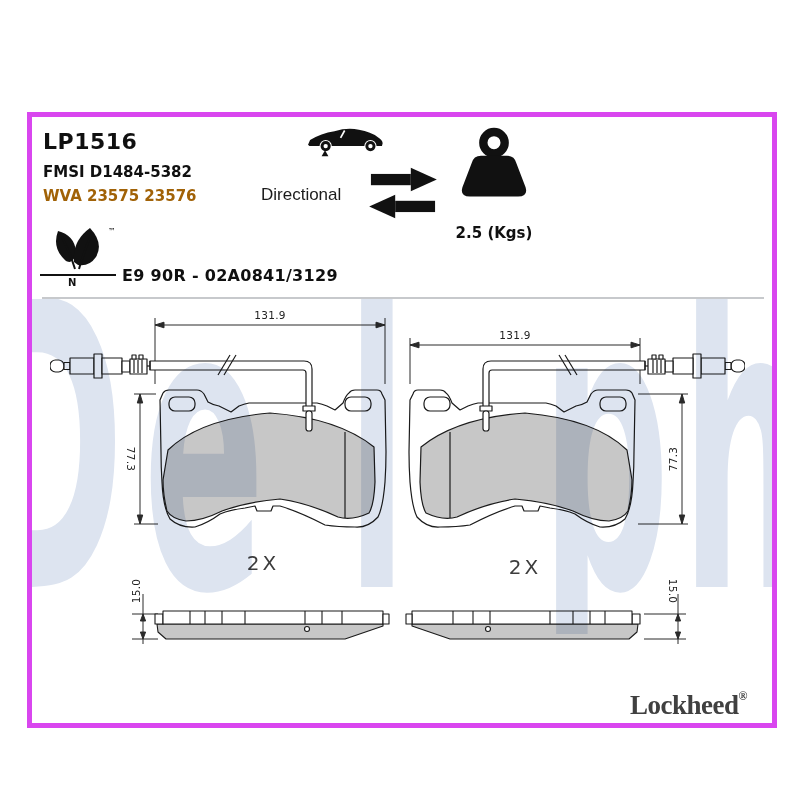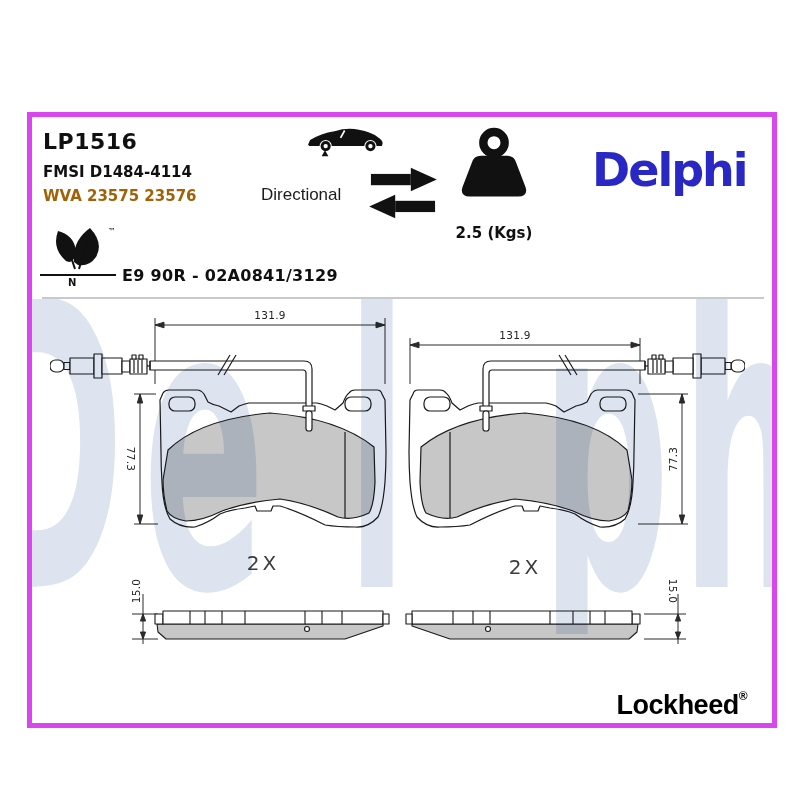--- a/index.html
+++ b/index.html
@@ -23,33 +23,33 @@
   
   .dim{font-size:10.5px;color:#222;letter-spacing:.3px;text-align:center;}
   .qty{font-size:20px;color:#3d3d3d;letter-spacing:3px;text-align:center;font-weight:normal;}
   .rot90{transform:rotate(90deg);}
   .rotm90{transform:rotate(-90deg);}
   
   #wm{left:0;top:182px;width:740px;height:335px;overflow:hidden;mix-blend-mode:multiply;pointer-events:none;}
   .wmL{position:absolute;top:-50px;font-size:400px;line-height:400px;font-weight:bold;
     color:#DDE4F0;transform:scaleX(.45);transform-origin:left top;white-space:pre;}
   
-  .lockheed{right:25px;top:572px;font-family:Liberation Sans, sans-serif;font-weight:bold;
-    font-size:27px;color:#000000;letter-spacing:-.5px;}
+  .lockheed{right:25px;top:572px;font-family:Liberation Serif, serif;font-weight:bold;
+    font-size:27px;color:#404040;letter-spacing:-.5px;}
   .lockheed sup{font-size:12px;vertical-align:14px;}
   svg{display:block;}
 </style>
 </head>
 <body>
 
 <div id="stage">
   <div id="sheet">
 
     <div class="abs part">LP1516</div>
-    <div class="abs ref1">FMSI D1484-4114</div>
+    <div class="abs ref1">FMSI D1484-5382</div>
     <div class="abs ref2">WVA 23575 23576</div>
 
     <svg class="abs" style="left:274px;top:10px" width="78" height="30" viewBox="0 0 115 44">
       <path d="M3,26 L6,19 Q22,9 42,6 Q62,0 78,4 Q96,7 106,15 Q113,19 113,24 L112,28 L104,28 A9,9 0 0 0 86,28 L38,28 A9,9 0 0 0 20,28 L5,28 Z" fill="#111"></path>
       <path d="M57,5 L51,16" stroke="#fff" stroke-width="2.5" fill="none"></path>
       <circle cx="29" cy="28" r="7.5" fill="#111"></circle>
         <circle cx="29" cy="28" r="3.2" fill="#fff"></circle>
       <circle cx="95" cy="28" r="7.5" fill="#111"></circle>
         <circle cx="95" cy="28" r="3.2" fill="#fff"></circle>
       <polygon points="23,43 33,43 28,34" fill="#111"></polygon>
@@ -63,21 +63,20 @@
       <rect x="36" y="40" width="46" height="13" fill="#111"></rect>
       <polygon points="36,33 6,46.5 36,60" fill="#111"></polygon>
     </svg>
 
     <svg class="abs" style="left:423px;top:8px" width="78" height="78" viewBox="0 0 84 78">
       <circle cx="42" cy="16" r="11.5" fill="none" stroke="#111" stroke-width="9"></circle>
       <path d="M28,30 L56,30 Q64,30 66,38 L76,64 Q79,74 68,74 L16,74 Q5,74 8,64 L18,38 Q20,30 28,30 Z" fill="#111"></path>
     </svg>
     <div class="abs kgs">2.5 (Kgs)</div>
 
-    <div class="abs delphiLogo">Delphi</div>
 
     <svg class="abs" style="left:16px;top:108px" width="64" height="48" viewBox="0 0 64 48">
       <path d="M16,34 Q4,22 10,6 Q26,10 28,26 Q28,34 22,37 Q18,37 16,34 Z" fill="#111"></path>
       <path d="M26,37 Q24,16 42,3 Q56,18 48,32 Q41,42 30,40 Z" fill="#111"></path>
       <path d="M14,12 Q22,28 27,44" stroke="#111" stroke-width="2" fill="none"></path>
       <path d="M44,8 Q36,26 31,44" stroke="#111" stroke-width="2" fill="none"></path>
     </svg>
     <div class="abs tm">™</div>
     <div class="abs ecoLine"></div>
     <div class="abs ecoN">N</div>

